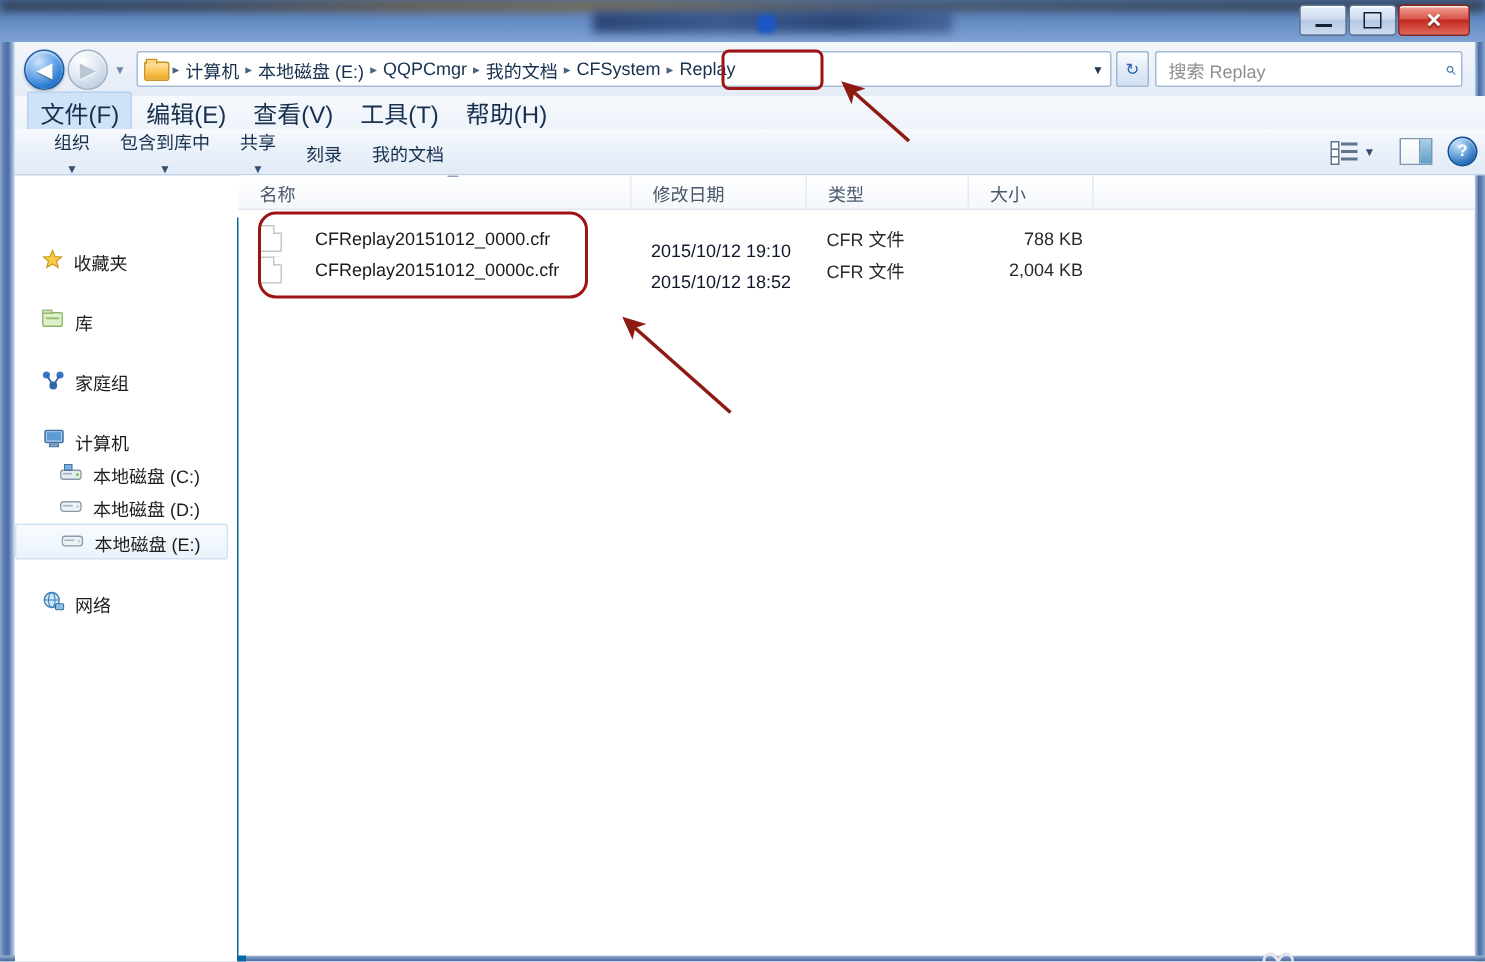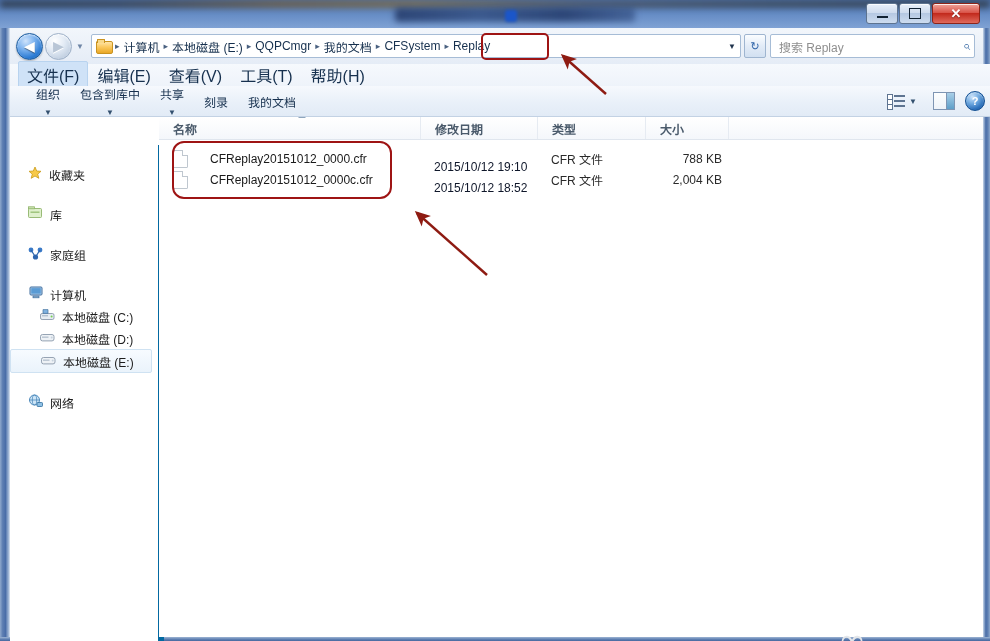--- a/index.html
+++ b/index.html
@@ -168,21 +168,20 @@
   }
   .navgap{height:18px;}
 
   .filepane{
     position:absolute;left:159px;top:117px;width:824px;height:520px;background:#fff;overflow:hidden;
   }
   .colhdr{
     position:relative;height:22px;display:flex;align-items:center;
     background:linear-gradient(180deg,#ffffff 0%,#f4f7fb 100%);
     border-bottom:1px solid #e0e6ee;
-    font-weight:bold;
   }
   .col{
     height:22px;display:flex;align-items:center;font-size:12px;color:#4a5a6b;
     border-right:1px solid #e6ebf2;padding-left:14px;box-sizing:border-box;
   }
   .sortmark{
     position:absolute;left:139px;top:-3px;width:0;height:0;
     border-left:4px solid transparent;border-right:4px solid transparent;
     border-bottom:4px solid #8fa6bd;
   }

